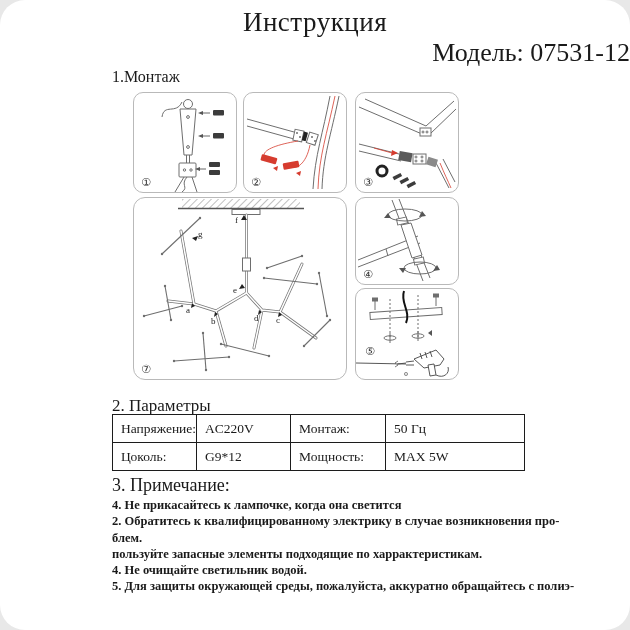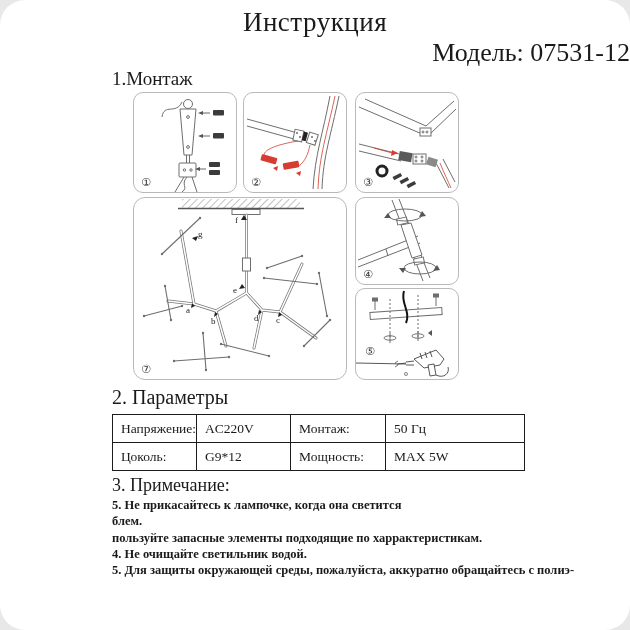--- a/index.html
+++ b/index.html
@@ -5,22 +5,22 @@
   html,body{margin:0;padding:0;background:#e8e8e8;}
   .sheet{
     position:relative;width:630px;height:630px;background:#ffffff;
     font-family:"Liberation Serif","DejaVu Serif",serif;color:#1a1a1a;
     overflow:hidden;margin:0 auto;border-radius:25px;
   }
   .title{position:absolute;top:7px;left:0;width:100%;text-align:center;
     font-size:27px;letter-spacing:.5px;}
   .subtitle{position:absolute;top:38px;left:0;width:100%;text-align:right;
     font-size:26px;}
-  .h-montage{position:absolute;left:112px;top:68px;font-size:19px;}
-  .h-params{position:absolute;left:112px;top:386px;font-size:20px;}
+  .h-montage{position:absolute;left:112px;top:68px;font-size:16px;}
+  .h-params{position:absolute;left:112px;top:396px;font-size:17px;}
   .h-notes{position:absolute;left:112px;top:475px;font-size:18px;}
   .panel{position:absolute;border:1px solid #b9b9b9;border-radius:10px;background:#fff;}
   .panel .num{position:absolute;left:7px;bottom:3px;font-size:11px;color:#333;
     font-family:"DejaVu Sans",sans-serif;}
   #panel5 .num{left:9px;bottom:auto;top:56px;}
   #panel1{left:133px;top:92px;width:102px;height:99px;}
   #panel2{left:243px;top:92px;width:102px;height:99px;}
   #panel3{left:355px;top:92px;width:102px;height:99px;}
   #panel7{left:133px;top:197px;width:212px;height:181px;border-radius:12px;}
   #panel4{left:355px;top:197px;width:102px;height:86px;}
@@ -318,20 +318,21 @@
         <td class="c2">G9*12</td>
         <td class="c3">Мощность:</td>
         <td class="c4">MAX 5W</td>
       </tr>
     </tbody>
   </table>
 
   <div class="h-notes">3. Примечание:</div>
 
   <div class="notes">
-    <div>5. Не прикасайтесь к лампочке, когда она светится</div>
+    <div>4. Не прикасайтесь к лампочке, когда она светится</div>
+    <div>2. Обратитесь к квалифицированному электрику в случае возникновения про-</div>
     <div>блем.</div>
     <div>пользуйте запасные элементы подходящие по харрактеристикам.</div>
     <div>4. Не очищайте  светильник водой.</div>
     <div>5. Для защиты окружающей среды, пожалуйста, аккуратно обращайтесь с полиэ-</div>
   </div>
 
 </div>
 
 </body></html>

